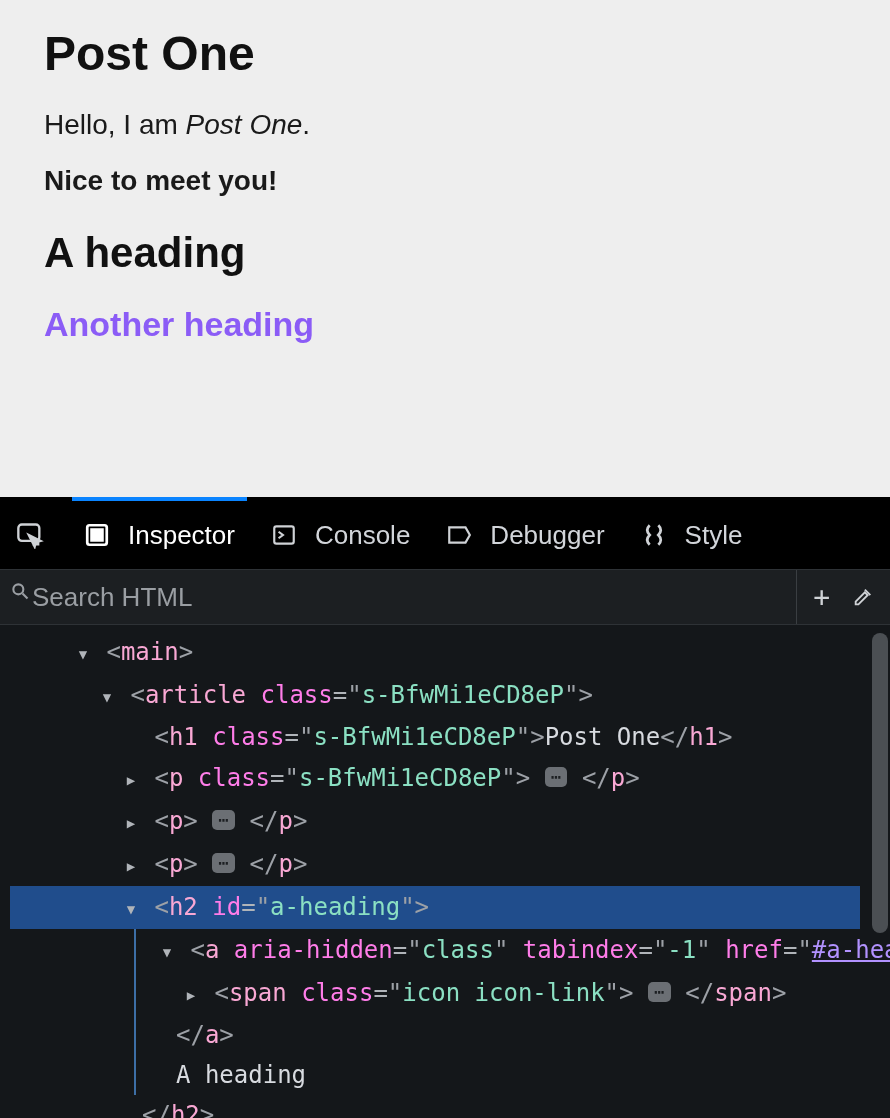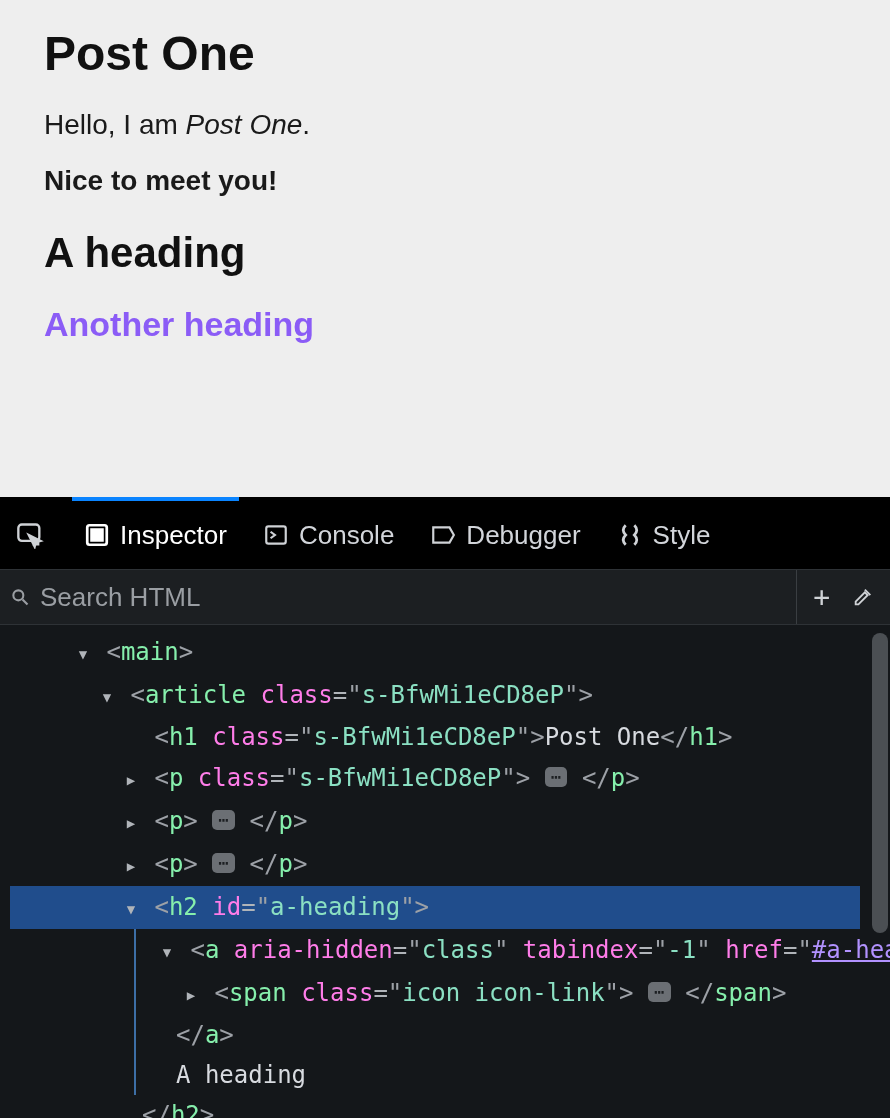--- a/index.html
+++ b/index.html
@@ -60,21 +60,21 @@
     height: 72px;
     display: flex;
     align-items: center;
     padding: 0 10px 0 10px;
     gap: 24px;
     border-top: 4px solid #000;
   }
   .dt-tool {
     display: flex;
     align-items: center;
-    gap: 10px;
+    gap: 18px;
     color: #d2d5da;
     font-family: -apple-system, BlinkMacSystemFont, "Segoe UI", Helvetica, Arial, sans-serif;
     font-size: 26px;
     height: 100%;
     padding: 0 6px;
     position: relative;
   }
   .dt-tool.active {
     color: #fff;
   }
@@ -95,22 +95,22 @@
     display: flex;
     align-items: center;
     height: 56px;
     background: #1c1f22;
     border-top: 1px solid #2e3236;
     border-bottom: 1px solid #2e3236;
   }
   .dt-search {
     flex: 1;
     display: flex;
-    align-items: center;
-    gap: 8px;
+    align-items: flex-start;
+    gap: 0;
     padding: 0 10px;
     color: #9a9ea3;
     font-family: -apple-system, BlinkMacSystemFont, "Segoe UI", Helvetica, Arial, sans-serif;
     font-size: 26px;
   }
   .dt-search svg { width: 20px; height: 20px; }
   .dt-search input {
     flex: 1;
     background: transparent;
     border: none;
@@ -179,21 +179,21 @@
     line-height: 20px;
     vertical-align: 3px;
   }
   .guide {
     border-left: 2px solid #3d6fa6;
     margin-left: 124px;
     padding-left: 18px;
   }
   
   .t-bracket { color: #9da1a7; }
-  .t-tag     { color: #86efac; }
+  .t-tag     { color: #f9a8d4; }
   .t-attr    { color: #ff7de9; }
   .t-eq      { color: #b0b4b9; }
   .t-val     { color: #8be0c3; }
   .t-text    { color: #d8dbe0; }
   .t-link    { color: #b292ff; text-decoration: underline; }
   .ind-1 { padding-left: 64px; }
   .ind-2 { padding-left: 88px; }
   .ind-3 { padding-left: 112px; }
 </style>
 </head>

